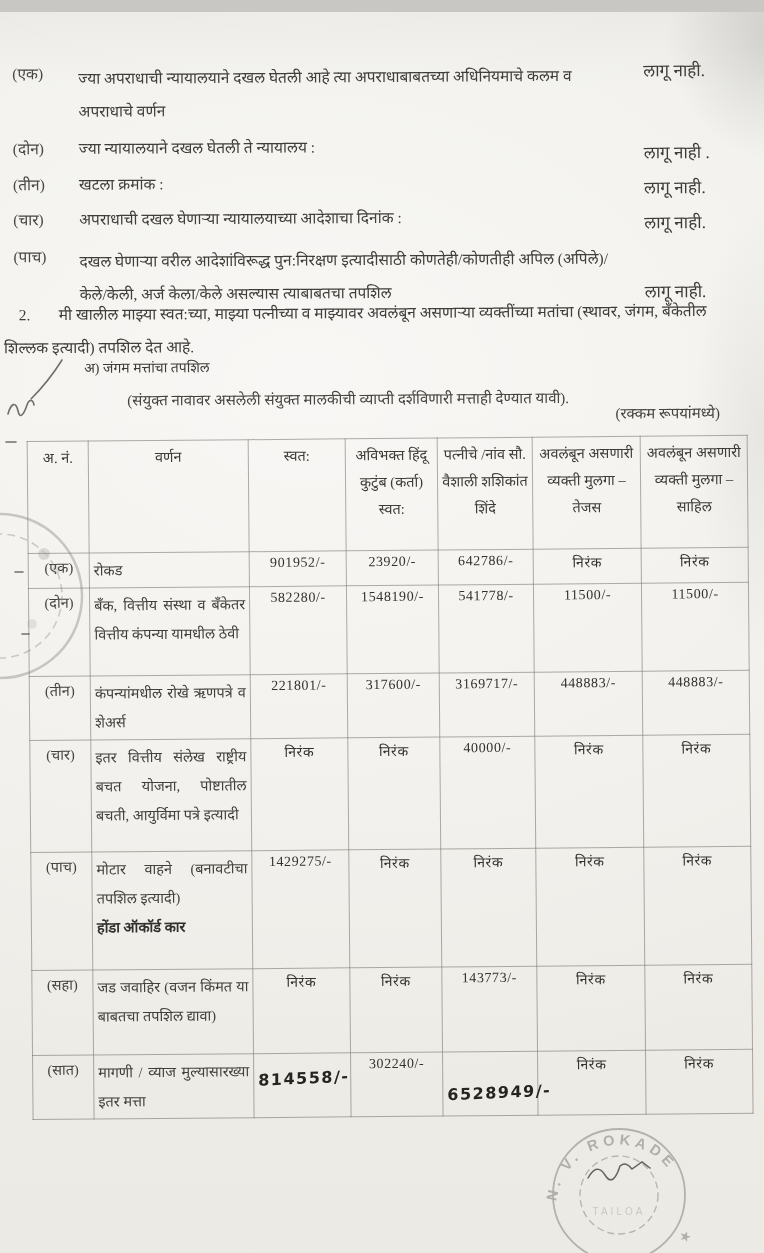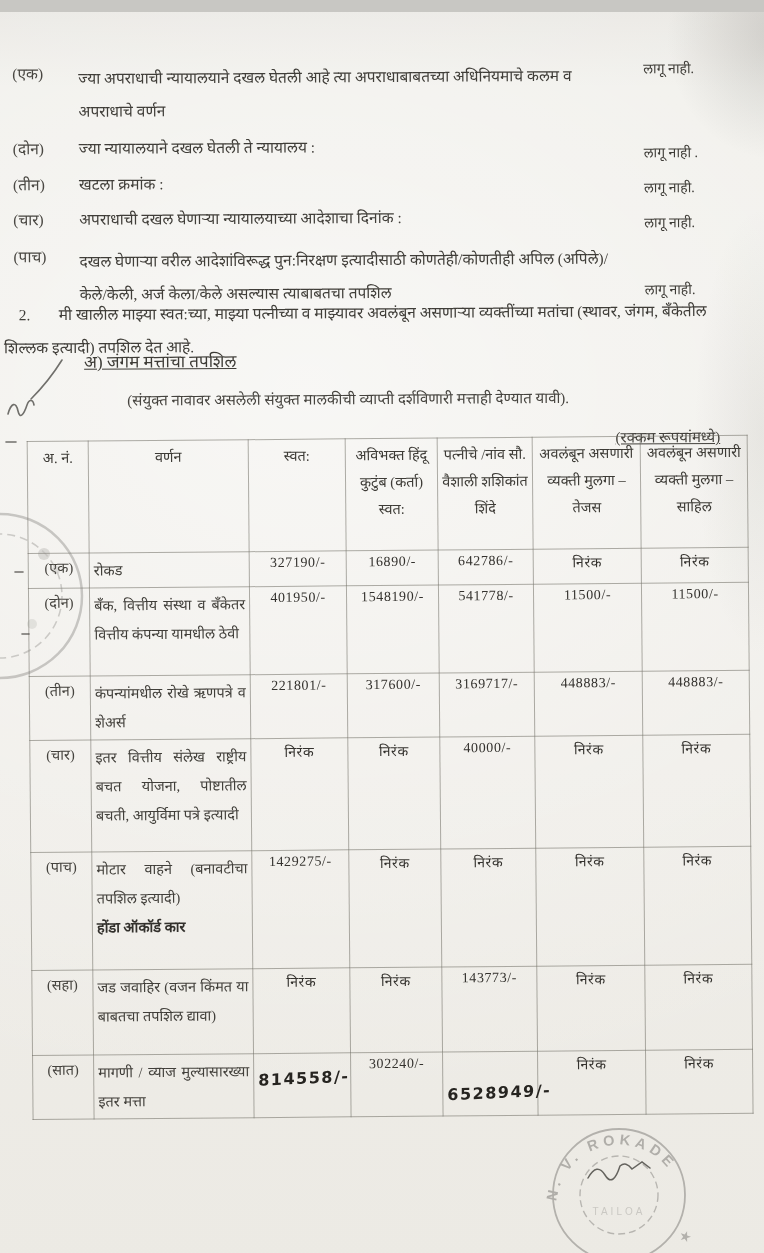--- a/index.html
+++ b/index.html
@@ -16,37 +16,37 @@
     font-family:"Liberation Serif","DejaVu Sans",serif;
     color:#3b3935;
   }
   .tilt{position:absolute;inset:0;transform:rotate(-0.35deg);transform-origin:50% 40%;}
 
   
   .intro{position:absolute;left:15px;top:48px;width:742px;}
   .item{display:grid;grid-template-columns:58px 547px 1fr;column-gap:8px;align-items:start;}
   .ilabel{font-size:15.5px;color:#4a4843;white-space:nowrap;}
   .itext{font-size:15.5px;line-height:33px;color:#403e39;}
-  .istatus{font-size:14px;color:#3e3c37;padding-left:10px;white-space:nowrap;}
+  .istatus{font-size:17px;color:#3e3c37;padding-left:10px;white-space:nowrap;}
   .item-1{margin-bottom:7px;}
   .item-2,.item-3,.item-4{line-height:28px;min-height:28px;}
   .item-2 .itext,.item-3 .itext,.item-4 .itext{line-height:28px;}
   .item-2 .istatus{margin-top:8px;}
   .item-3 .istatus{margin-top:7px;}
   .item-4 .istatus{margin-top:7px;}
   .item-5{margin-top:4px;}
   .item-5 .istatus{margin-top:38px;}
 
   
   .para2{position:absolute;left:5px;top:284px;width:748px;font-size:15.5px;line-height:33px;color:#3f3d38;}
   .para2 .pnum{position:absolute;left:15px;top:0;}
   .para2 .ptext{display:block;text-indent:55px;}
-  .subheading{position:absolute;left:85px;top:336px;font-size:17px;color:#3d3b36;text-decoration:underline;}
+  .subheading{position:absolute;left:85px;top:344px;font-size:14px;color:#3d3b36;}
   .note{position:absolute;left:128px;top:376px;font-size:15px;color:#46443f;}
-  .amount-note{position:absolute;left:616px;top:416px;font-size:15px;color:#44423d;text-decoration:underline;}
+  .amount-note{position:absolute;left:616px;top:392px;font-size:15px;color:#44423d;}
 
   
   table.assets{
     position:absolute;left:28px;top:426px;width:720px;
     border-collapse:collapse;table-layout:fixed;
     transform:rotate(-0.15deg);
   }
   table.assets th,table.assets td{
     border:1px solid rgba(112,110,100,.55);
     vertical-align:top;padding:3px 4px 2px;
@@ -129,30 +129,30 @@
         <th class="hcell">वर्णन</th>
         <th class="hcell">स्वत:</th>
         <th class="hcell">अविभक्त हिंदू कुटुंब (कर्ता) स्वत:</th>
         <th class="hcell">पत्नीचे /नांव सौ. वैशाली शशिकांत शिंदे</th>
         <th class="hcell">अवलंबून असणारी व्यक्ती मुलगा – तेजस</th>
         <th class="hcell">अवलंबून असणारी व्यक्ती मुलगा – साहिल</th>
       </tr>
       <tr style="height:33px">
         <td class="c-sr">(एक)</td>
         <td class="c-desc">रोकड</td>
-        <td class="c-num">327190/-</td>
-        <td class="c-num">16890/-</td>
+        <td class="c-num">901952/-</td>
+        <td class="c-num">23920/-</td>
         <td class="c-num">642786/-</td>
         <td class="c-num">निरंक</td>
         <td class="c-num">निरंक</td>
       </tr>
       <tr style="height:88px">
         <td class="c-sr">(दोन)</td>
         <td class="c-desc">बँक, वित्तीय संस्था व बँकेतर वित्तीय कंपन्या यामधील ठेवी</td>
-        <td class="c-num">401950/-</td>
+        <td class="c-num">582280/-</td>
         <td class="c-num">1548190/-</td>
         <td class="c-num">541778/-</td>
         <td class="c-num">11500/-</td>
         <td class="c-num">11500/-</td>
       </tr>
       <tr style="height:60px">
         <td class="c-sr">(तीन)</td>
         <td class="c-desc">कंपन्यांमधील रोखे ऋणपत्रे व शेअर्स</td>
         <td class="c-num">221801/-</td>
         <td class="c-num">317600/-</td>

